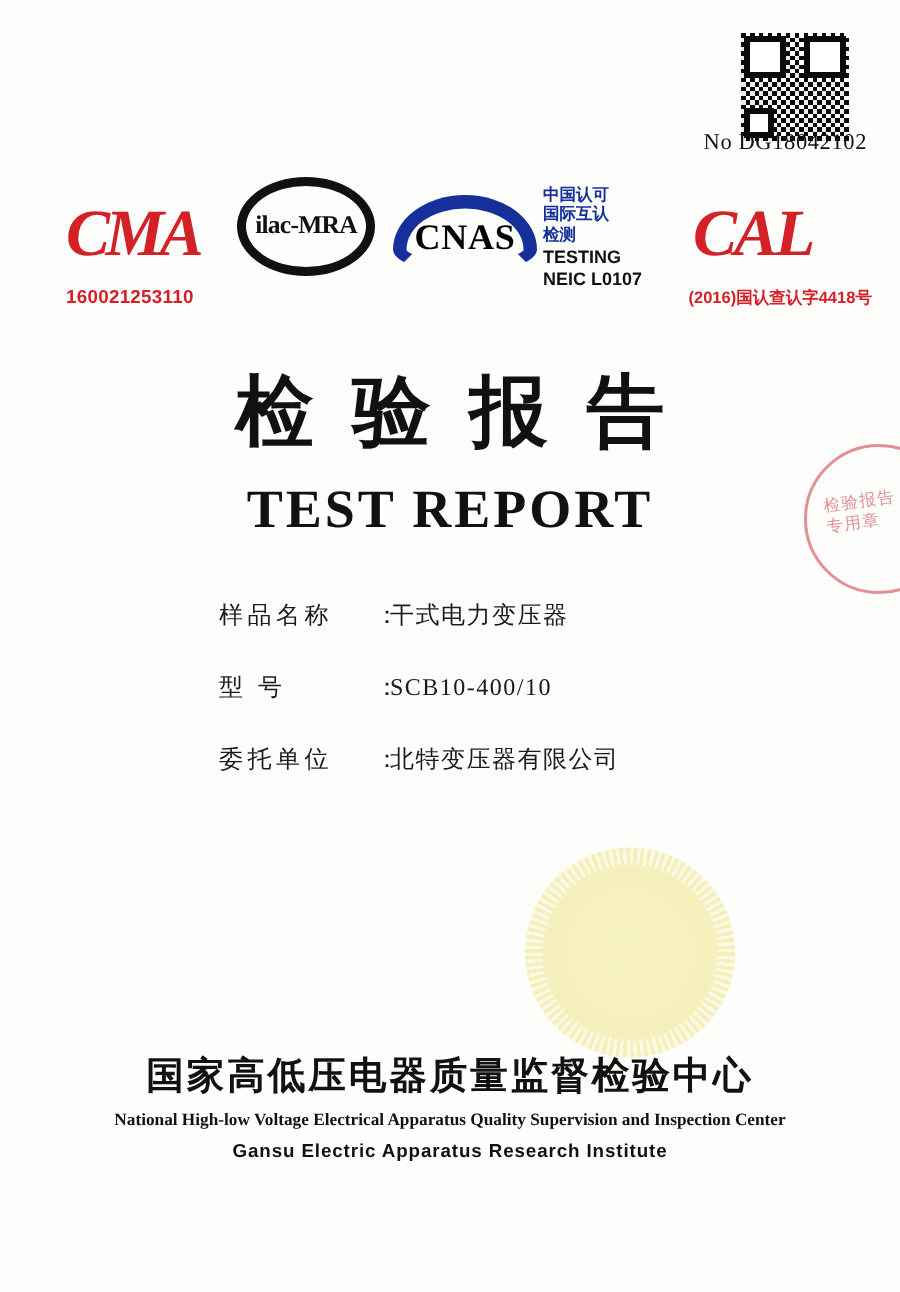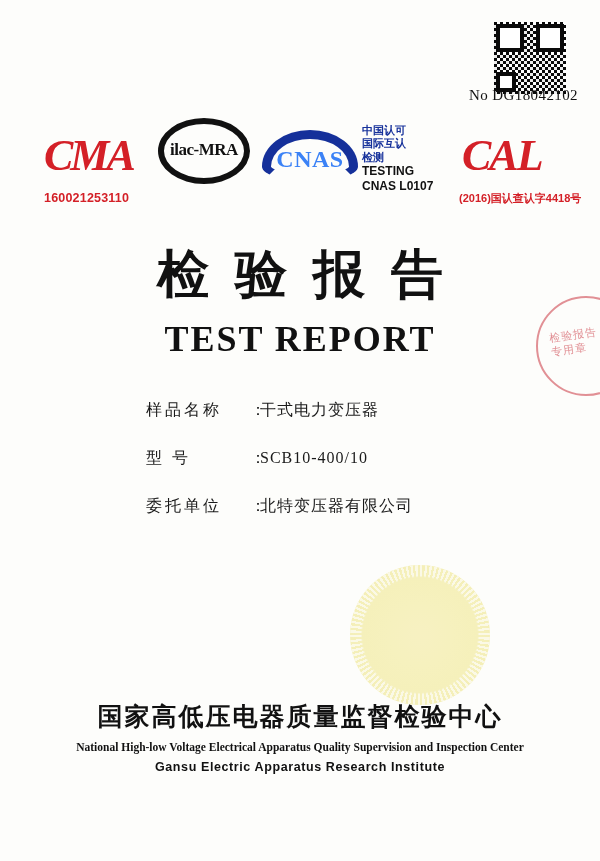--- a/index.html
+++ b/index.html
@@ -104,21 +104,21 @@
     width: 96px; height: 62px;
   }
   .cnas-arc {
     position: absolute; left: 0; top: 0; width: 96px; height: 52px;
     border: 9px solid #15309a; border-radius: 50% 50% 50% 50%/70% 70% 30% 30%;
     border-bottom-color: transparent;
   }
   .cnas-txt {
     position: absolute; left: 0; top: 16px; width: 96px; text-align: center;
     font-family: "Liberation Serif", serif;
-    font-size: 24px; font-weight: bold; color: #3b82f6; letter-spacing: .5px;
+    font-size: 24px; font-weight: bold; color: #000000; letter-spacing: .5px;
   }
   .cnas-side {
     position: absolute; left: 362px; top: 6px;
     font-size: 11.5px; color: #111; line-height: 1.22;
     font-family: "Liberation Sans", sans-serif;
   }
   .cnas-side .cn { color: #15309a; font-weight: bold; font-size: 11px; }
   .cnas-side .en { font-weight: bold; font-size: 12px; }
   .cal {
     position: absolute; left: 462px; top: 12px;
@@ -240,21 +240,21 @@
 
     <div class="cnas">
       <div class="cnas-arc"></div>
       <div class="cnas-txt">CNAS</div>
     </div>
     <div class="cnas-side">
       <div class="cn">中国认可</div>
       <div class="cn">国际互认</div>
       <div class="cn">检测</div>
       <div class="en">TESTING</div>
-      <div class="en">CNAS L0107</div>
+      <div class="en">NEIC L0107</div>
     </div>
 
     <div class="cal">CAL</div>
     <div class="cal-code">(2016)国认查认字4418号</div>
   </div>
 
   <div class="title-cn">检验报告</div>
   <div class="title-en">TEST REPORT</div>
 
   <div class="fields">

